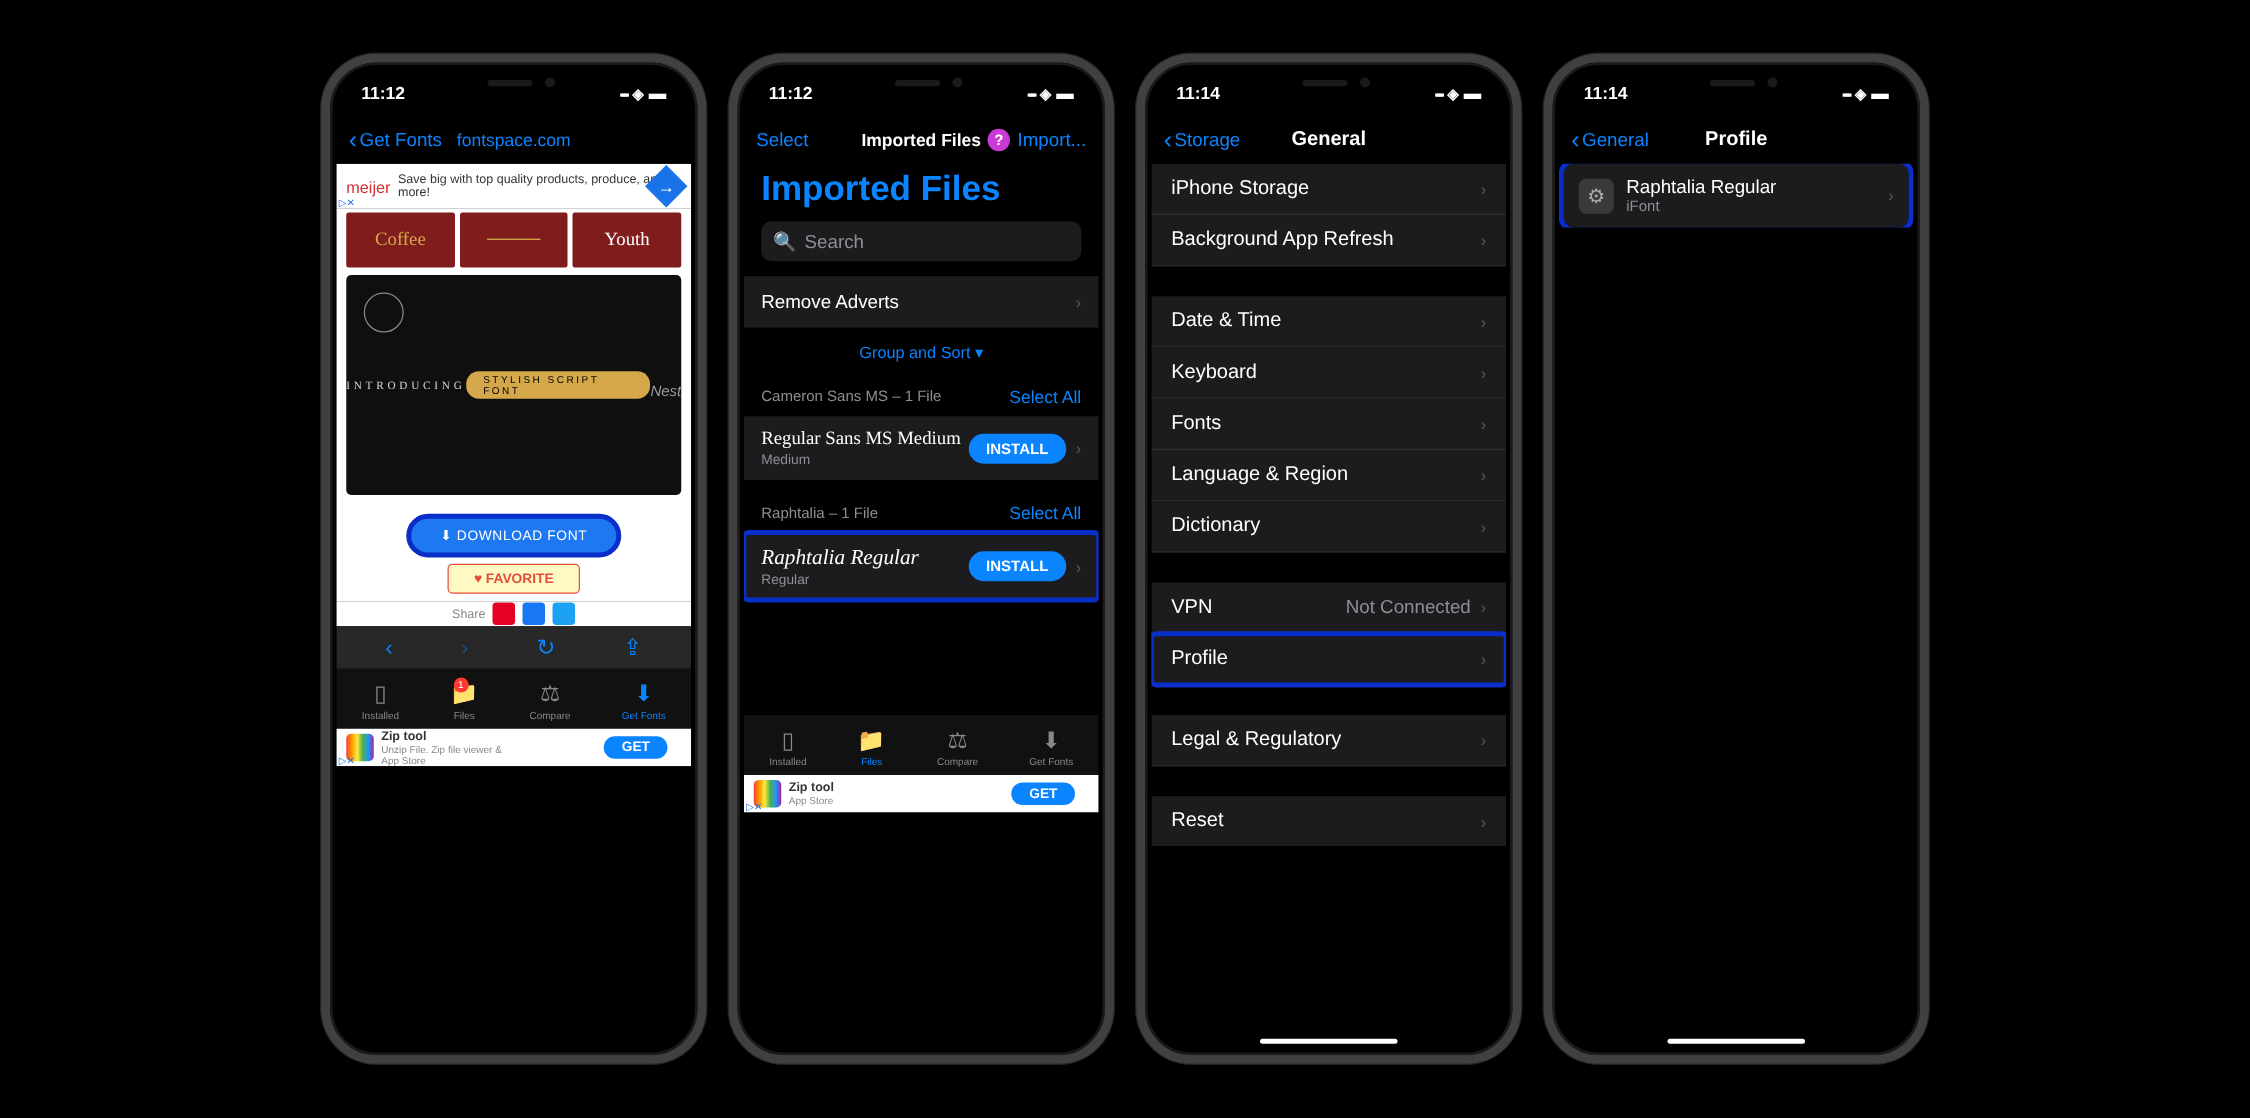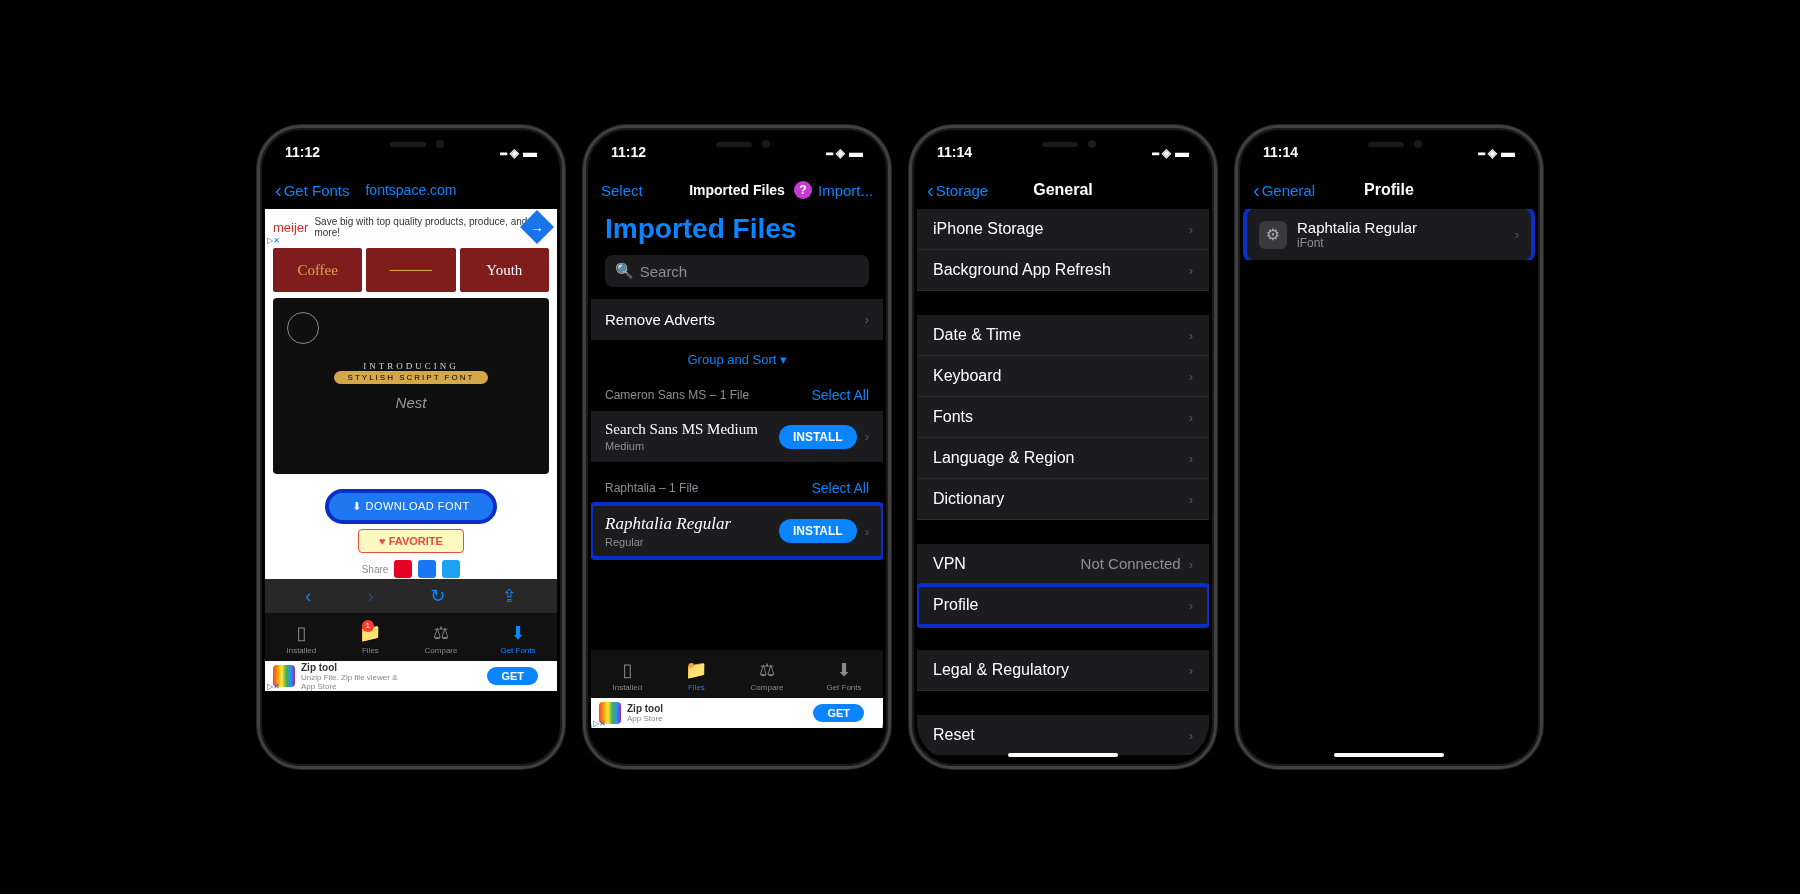--- a/index.html
+++ b/index.html
@@ -1,17 +1,17 @@
 <!DOCTYPE html>
 <html><head>
 <meta charset="utf-8">
 <style>
 *{margin:0;padding:0;box-sizing:border-box;-webkit-font-smoothing:antialiased}
 body{background:#000;width:1800px;height:894px;font-family:-apple-system,"Helvetica Neue",sans-serif;display:flex;align-items:center;justify-content:center;gap:18px}
-.phone{width:308px;height:644px;background:#000;border-radius:44px;border:3px solid #404040;box-shadow:0 0 0 1px #222,inset 0 0 0 2px #1a1a1a;position:relative;overflow:hidden}
+.phone{width:308px;height:808px;background:#000;border-radius:44px;border:7px solid #404040;box-shadow:0 0 0 1px #222,inset 0 0 0 2px #1a1a1a;position:relative;overflow:hidden}
 .screen{position:absolute;inset:5px;background:#000;border-radius:38px;overflow:hidden}
 .notch{position:absolute;top:0;left:50%;transform:translateX(-50%);width:150px;height:24px;background:#000;border-radius:0 0 16px 16px;z-index:10}
 .notch::before{content:"";position:absolute;left:54px;top:9px;width:36px;height:5px;background:#1a1a1a;border-radius:3px}
 .notch::after{content:"";position:absolute;right:42px;top:7px;width:8px;height:8px;background:#1a1a1a;border-radius:50%}
 .status-bar{height:38px;display:flex;justify-content:space-between;align-items:center;padding:0 20px;color:#fff;font-size:14px;font-weight:600}
 .status-icons{display:flex;gap:4px;align-items:center}
 .signal,.wifi,.battery{display:inline-block}
 .signal::before{content:"▪▪▪▪";letter-spacing:-2px;font-size:10px}
 .wifi::before{content:"◈";font-size:12px}
 .battery::before{content:"▬";font-size:14px}
@@ -25,26 +25,26 @@
 
 .ad-banner{background:#fff;height:36px;display:flex;align-items:center;padding:0 8px;gap:6px;font-size:11px;color:#333;position:relative}
 .meijer{color:#d32f2f;font-weight:normal;font-size:13px}
 .ad-arrow{position:absolute;right:8px;width:24px;height:24px;background:#1a73e8;transform:rotate(45deg);display:flex;align-items:center;justify-content:center}
 .ad-arrow::after{content:"→";color:#fff;transform:rotate(-45deg);font-size:14px}
 .ad-chip{position:absolute;left:2px;bottom:0;font-size:8px;color:#1a73e8}
 .thumbs{background:#fff;padding:3px 8px 6px;display:flex;gap:4px}
 .thumb{flex:1;height:44px;background:#7f1d1d;border-radius:2px;display:flex;align-items:center;justify-content:center;color:#d4a84a;font-size:15px;font-family:cursive}
 .thumb.yt{color:#fff;font-family:serif}
 .hero{background:#fff;padding:0 8px 8px}
-.hero-card{background:#0f0f0f;height:176px;border-radius:4px;display:flex;flex-direction:column;align-items:center;justify-content:center;position:relative}
+.hero-card{background:#0f0f0f;height:176px;border-radius:4px;display:flex;flex-direction:row;align-items:center;justify-content:center;position:relative}
 .badge{position:absolute;left:14px;top:14px;width:32px;height:32px;border:1px solid #888;border-radius:50%}
 .intro{color:#d8d8d8;font-size:9px;letter-spacing:3px;font-family:serif}
 .raphtalia{color:#fff;font-size:38px;font-family:"Brush Script MT",cursive;font-weight:bold;font-style:italic;margin:2px 0}
 .subtag{background:#d4a84a;color:#000;font-size:8px;letter-spacing:2px;padding:2px 14px;border-radius:10px}
-.auth{color:#999;font-size:15px;margin-top:10px;font-style:italic}
+.auth{color:#999;font-size:12px;margin-top:10px;font-style:italic}
 .actions{background:#fff;padding:10px 20px 6px;display:flex;flex-direction:column;gap:8px;align-items:center}
 .dl-btn{background:#1d78f1;color:#fff;border:none;border-radius:18px;padding:8px 24px;font-size:11px;font-weight:normal;letter-spacing:.5px;outline:4px solid #0a2fc9;outline-offset:-1px}
 .fav-btn{background:#fef9c3;border:1px solid #e74c3c;color:#e74c3c;border-radius:4px;padding:5px 20px;font-size:11px;font-weight:bold}
 .share{background:#fff;height:20px;display:flex;align-items:center;justify-content:center;gap:6px;font-size:10px;color:#888}
 .sh-ic{width:18px;height:18px;border-radius:3px;display:inline-block}
 .pin{background:#e60023}.fb{background:#1877f2}.tw{background:#1da1f2}
 .browser-bar{background:#282828;height:34px;display:flex;align-items:center;justify-content:space-around;padding:0 12px;color:#0a84ff;font-size:18px}
 .browser-bar span{opacity:.4}
 .browser-bar .on{opacity:1}
 .tab-bar{background:#111;height:48px;display:flex;justify-content:space-around;align-items:center;padding-top:2px}
@@ -207,21 +207,21 @@
           <span>Remove Adverts</span>
           <span class="chev">›</span>
         </div>
   <div class="sortlink">Group and Sort ▾</div>
   <div class="grp-hdr">
           <span class="l">Cameron Sans MS – 1 File</span>
           <span class="r">Select All</span>
         </div>
   <div class="font-cell">
     <div class="font-info">
-            <span class="font-name">Search Sans MS Medium</span>
+            <span class="font-name">Regular Sans MS Medium</span>
             <span class="font-sub">Medium</span>
           </div>
     <div class="install-wrap">
             <button class="install-btn">INSTALL</button>
             <span class="chev">›</span>
           </div>
   </div>
   <div class="grp-hdr" style="margin-top:10px">
           <span class="l">Raphtalia – 1 File</span>
           <span class="r">Select All</span>

